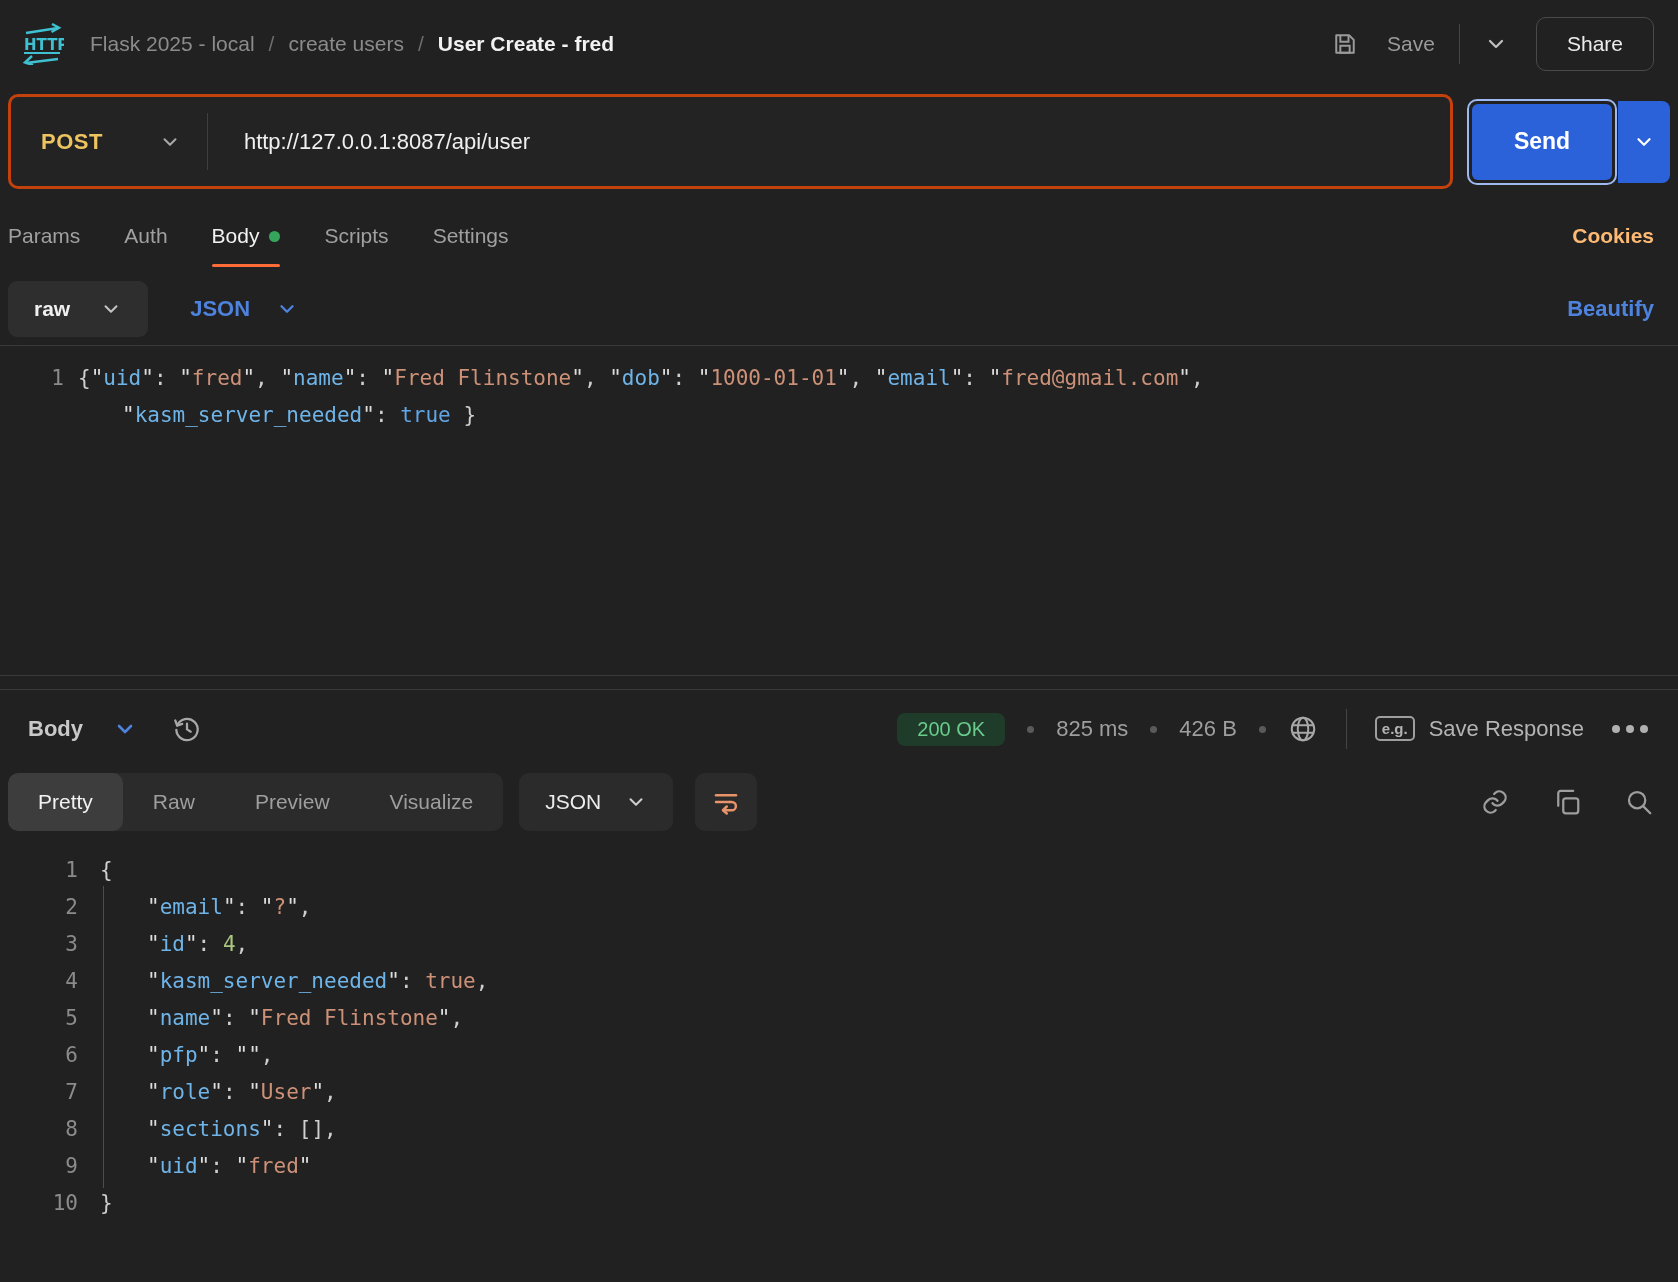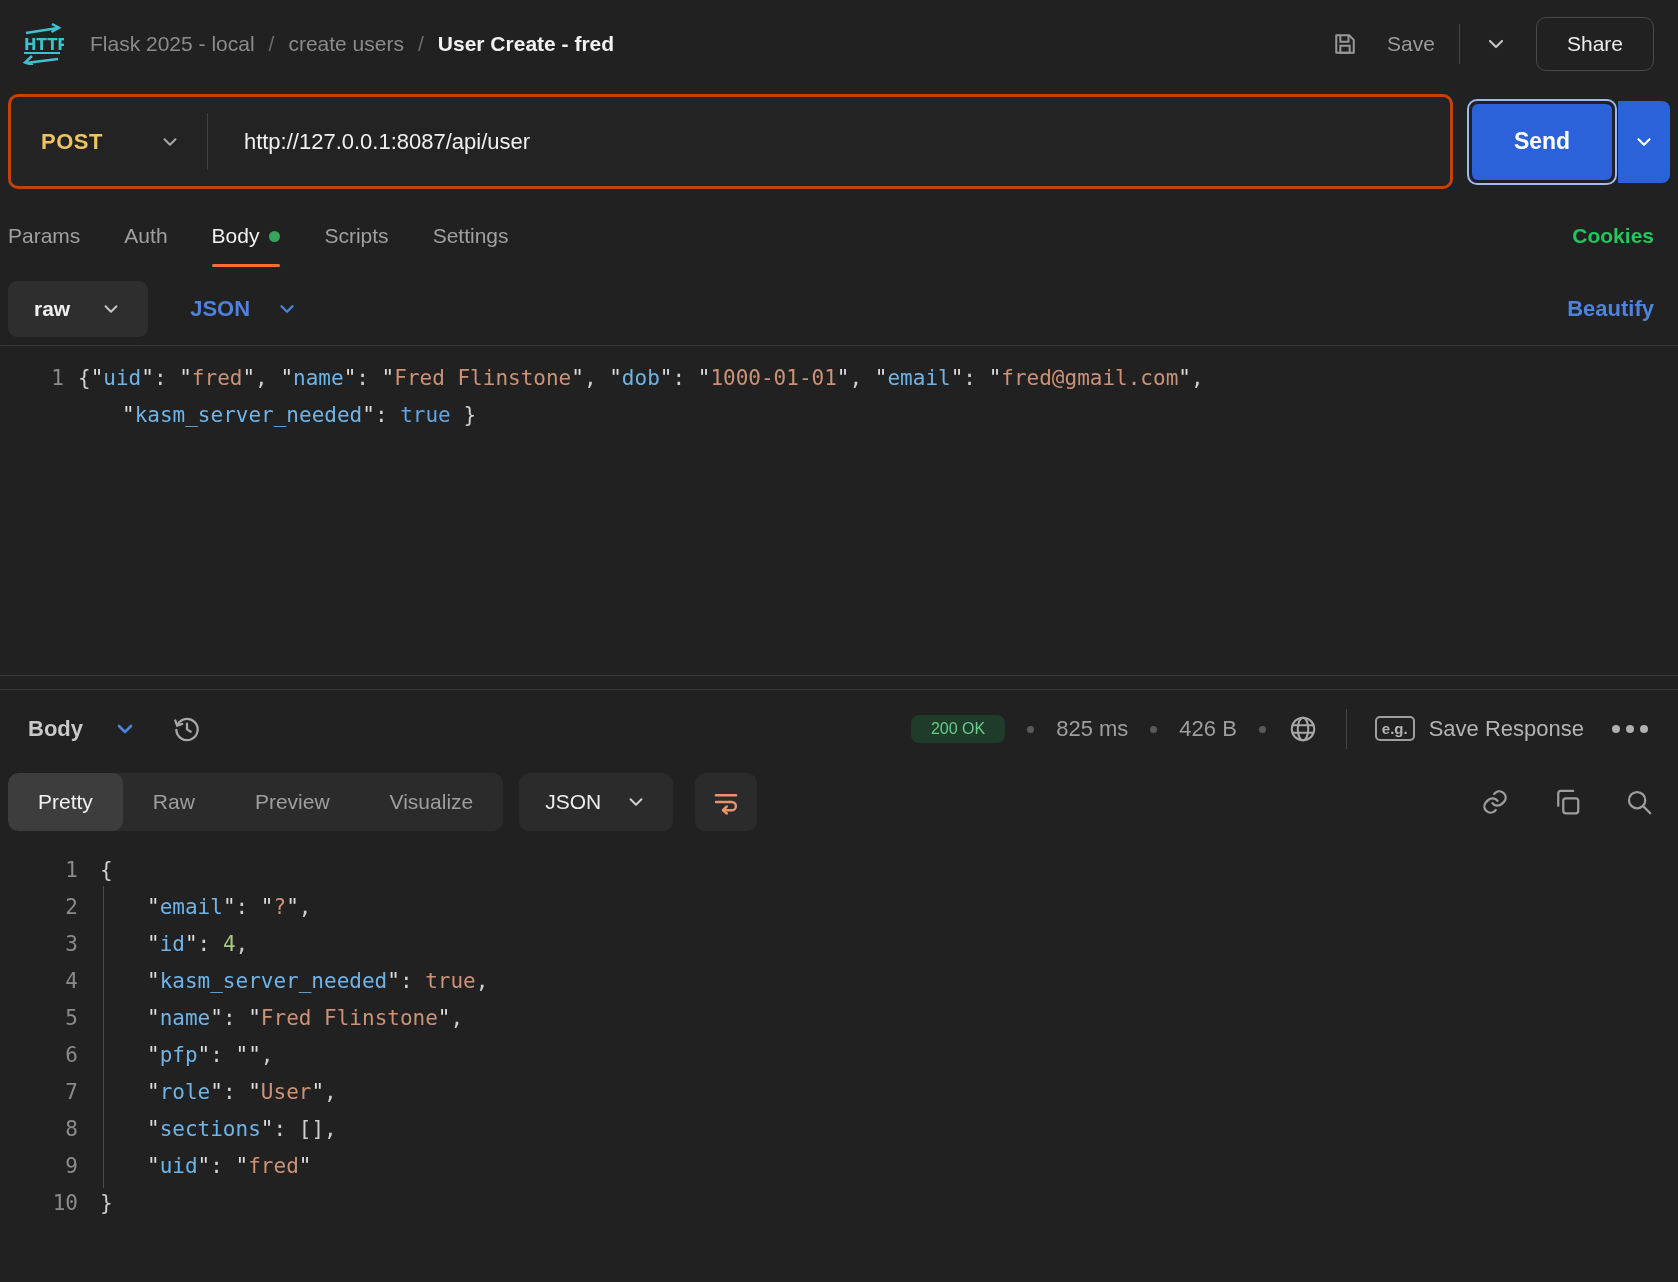--- a/index.html
+++ b/index.html
@@ -43,21 +43,21 @@
 
   
   .req-tabs { height:74px; display:flex; align-items:center; gap:44px; padding:0 24px 0 8px; flex:0 0 auto; }
   .tab { position:relative; font-size:21px; color:#a0a0a0; cursor:pointer;
          height:100%; display:flex; align-items:center; gap:10px; }
   .tab .count { color:#47a564; }
   .tab.active { color:#f2f2f2; font-weight:500; }
   .tab.active .underline { position:absolute; left:0; right:0; bottom:6px; height:3px;
                            background:#ff6c37; border-radius:2px; }
   .tab .dot { width:11px; height:11px; border-radius:50%; background:#35a55c; }
-  .cookies-link { margin-left:auto; color:#22c55e; font-size:21px; font-weight:600; cursor:pointer; }
+  .cookies-link { margin-left:auto; color:#fdba74; font-size:21px; font-weight:600; cursor:pointer; }
 
   
   .body-toolbar { height:72px; display:flex; align-items:center; padding:0 24px 0 8px; flex:0 0 auto; }
   .raw-pill { background:#2e2e2e; border-radius:9px; height:56px; padding:0 26px;
               display:flex; align-items:center; gap:30px; cursor:pointer; border:none; }
   .raw-label { color:#f0f0f0; font-size:21px; font-weight:600; }
   .raw-chevron { color:#c4c4c4; display:flex; }
   .json-select { display:flex; align-items:center; gap:26px; margin-left:42px; cursor:pointer;
                  background:transparent; border:none; }
   .json-label { color:#4d82dd; font-size:22px; font-weight:700; }
@@ -88,21 +88,21 @@
   
   .pane-divider { height:15px; border-top:1px solid #383838; border-bottom:1px solid #383838; flex:0 0 auto; }
 
   
   .resp-meta { height:78px; display:flex; align-items:center; padding:0 24px 0 28px; flex:0 0 auto; }
   .resp-body-select { display:flex; align-items:center; gap:30px; background:transparent; border:none; cursor:pointer; }
   .resp-body-label { color:#c9c9c9; font-size:22px; font-weight:600; }
   .resp-body-chevron { color:#4d82dd; display:flex; }
   .history-btn { margin-left:34px; color:#a8a8a8; background:transparent; border:none; cursor:pointer; display:flex; }
   .meta-right { margin-left:auto; display:flex; align-items:center; gap:22px; }
-  .status-badge { background:#1e3c29; color:#6acb8c; font-size:16px; padding:5px 20px;
+  .status-badge { background:#1e3c29; color:#6acb8c; font-size:20px; padding:5px 20px;
                   border-radius:8px; cursor:pointer; }
   .meta-dot { width:7px; height:7px; border-radius:50%; background:#5a5a5a; }
   .meta-text { color:#9e9e9e; font-size:22px; }
   .globe-btn { color:#a8a8a8; background:transparent; border:none; cursor:pointer; display:flex; }
   .meta-vdivider { width:1px; height:40px; background:#454545; margin:0 6px; }
   .save-response { display:flex; align-items:flex-start; gap:14px; color:#b4b4b4; font-size:22px;
                    background:transparent; border:none; cursor:pointer; }
   .eg-box { border:2px solid #9e9e9e; border-radius:5px; font-size:15px; padding:2px 5px;
             color:#b4b4b4; font-weight:600; }
   .more-btn { display:flex; gap:6px; background:transparent; border:none; cursor:pointer; padding:6px; }

